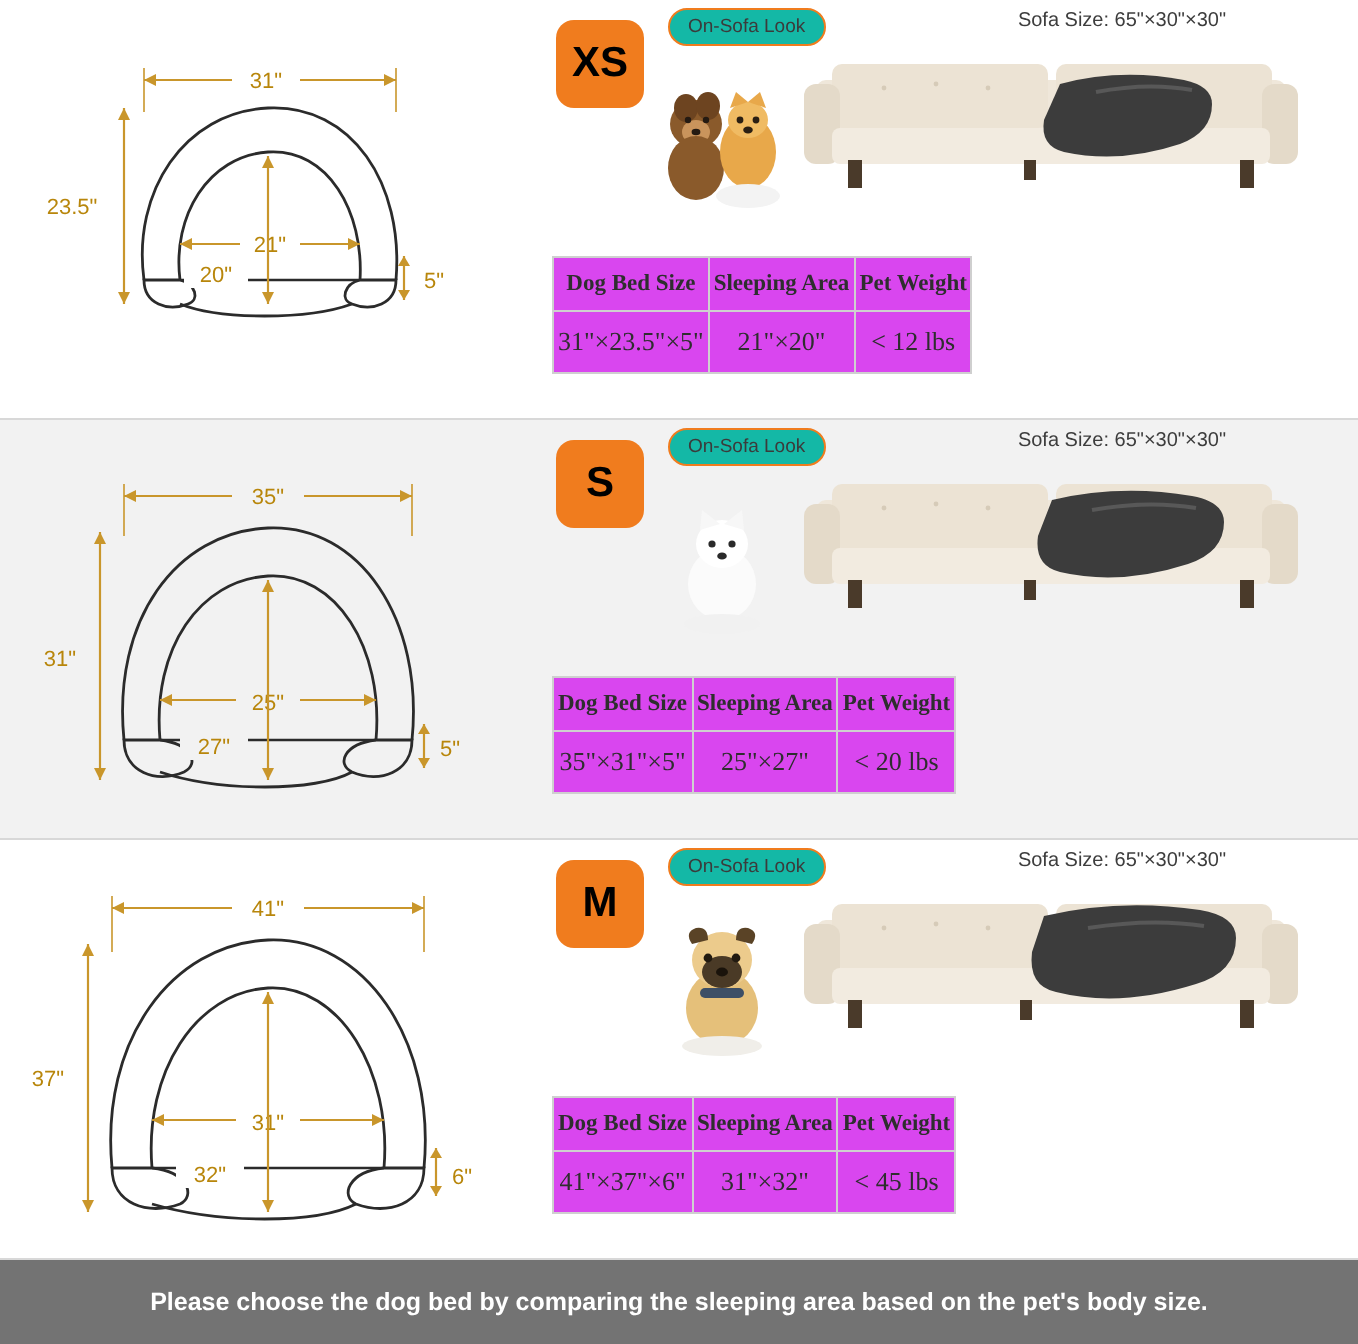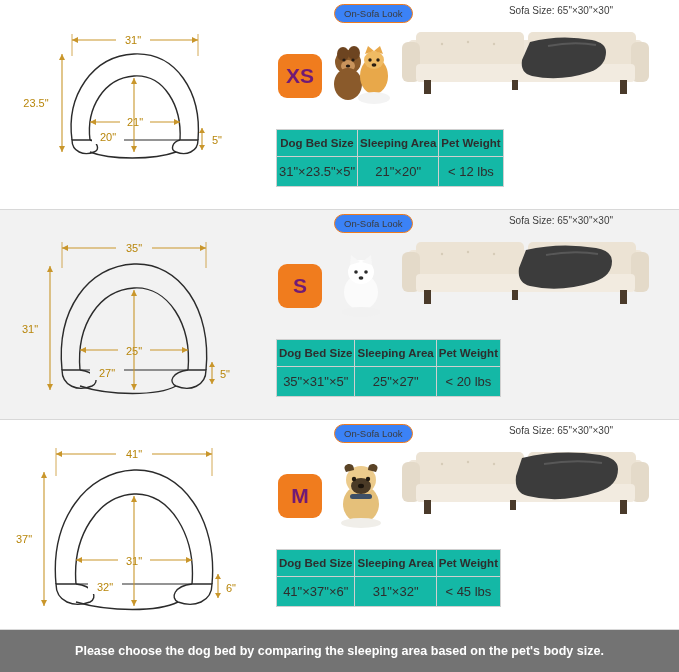--- a/index.html
+++ b/index.html
@@ -40,37 +40,36 @@
   }
 
   .badge {
     position: absolute;
     left: 10px;
     top: 10px;
     width: 44px;
     height: 44px;
     border-radius: 9px;
     background: #f07c1e;
-    color: #701a75;
+    color: #000000;
     font-size: 21px;
     font-weight: bold;
     display: flex;
     align-items: center;
     justify-content: center;
     letter-spacing: 0px;
-    margin-top: 44px;
   }
 
   .onsofa {
     position: absolute;
     left: 66px;
     top: 4px;
     border: 1px solid #f07c1e;
     border-radius: 11px;
-    background: #3b82f6;
+    background: #14b8a6;
     color: #3b3b3b;
     font-size: 9.5px;
     padding: 3px 9px;
     white-space: nowrap;
   }
 
   .sofasize {
     position: absolute;
     right: 66px;
     top: 5px;
@@ -93,23 +92,24 @@
     width: 255px;
     height: 92px;
   }
 
   table.spec {
     position: absolute;
     left: 8px;
     right: 12px;
     bottom: 22px;
     border-collapse: collapse;
-    background: #14b8a6;
+    background: #d946ef;
     border: 1px solid #cfcfcf;
     table-layout: fixed;
+    font-family: Liberation Serif, serif;
   }
   table.spec td {
     border: 1px solid #cfcfcf;
     text-align: center;
     font-size: 11.5px;
     color: #2e2e2e;
     padding: 7px 2px;
   }
   table.spec tr.head td { font-weight: bold; font-size: 11.5px; }
   table.spec tr.vals td { font-size: 13px; }

